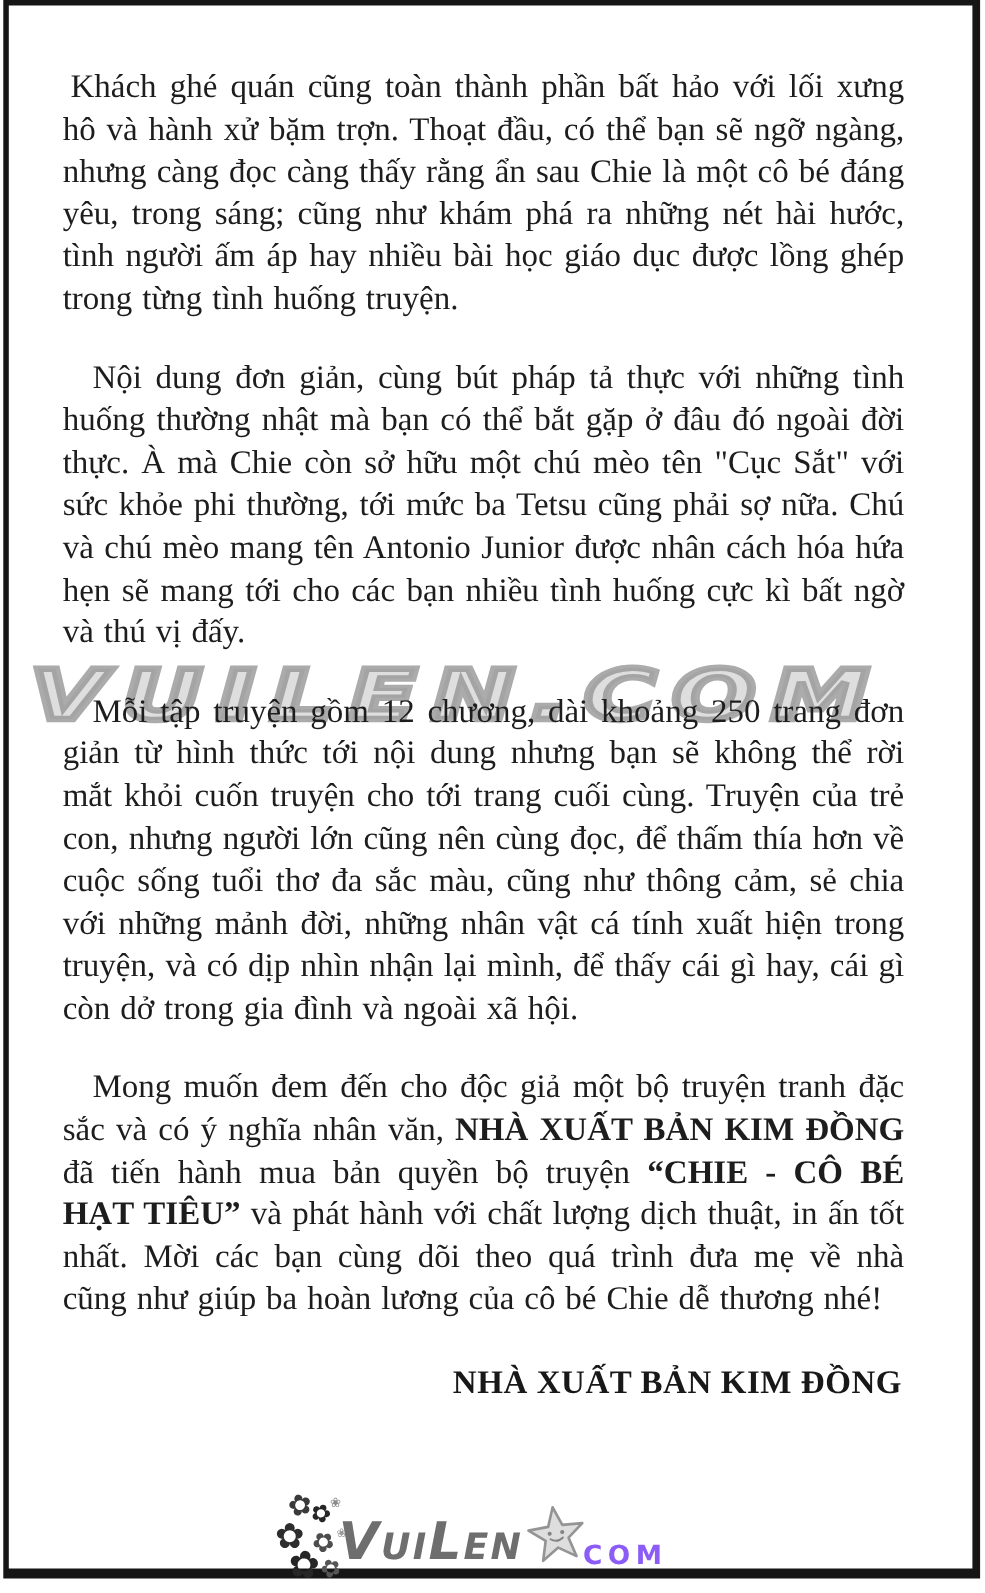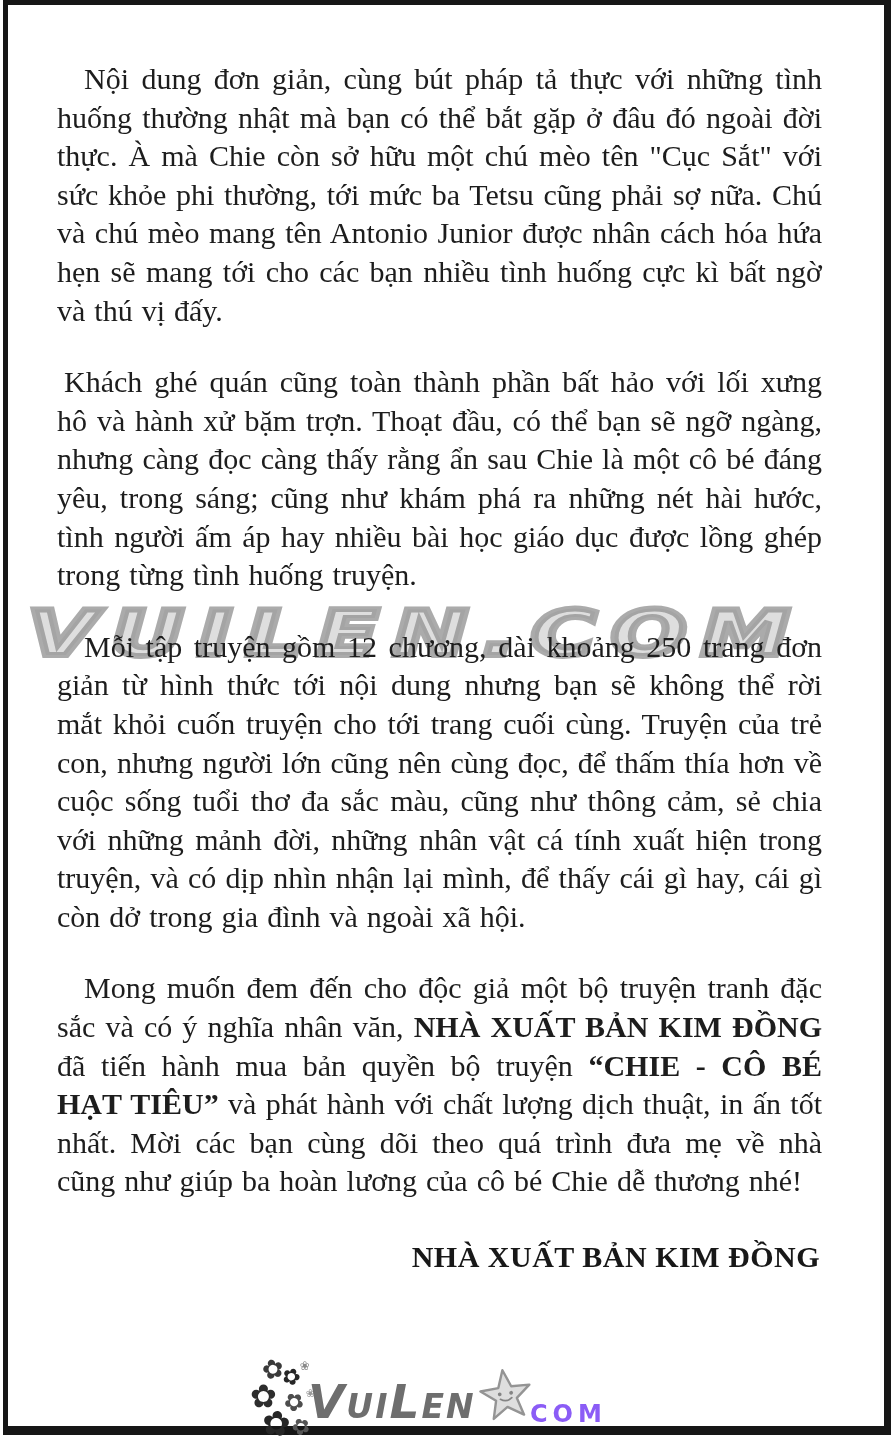--- a/index.html
+++ b/index.html
@@ -127,23 +127,23 @@
 <body>
 
 <div class="page">
 
   <div class="frame"></div>
 
   <div class="watermark">VUILEN.COM</div>
 
   <div class="content">
 
+    <p class="para first">Khách ghé quán cũng toàn thành phần bất hảo với lối xưng hô và hành xử bặm trợn. Thoạt đầu, có thể bạn sẽ ngỡ ngàng, nhưng càng đọc càng thấy rằng ẩn sau Chie là một cô bé đáng yêu, trong sáng; cũng như khám phá ra những nét hài hước, tình người ấm áp hay nhiều bài học giáo dục được lồng ghép trong từng tình huống truyện.</p>
+
     <p class="para">Nội dung đơn giản, cùng bút pháp tả thực với những tình huống thường nhật mà bạn có thể bắt gặp ở đâu đó ngoài đời thực. À mà Chie còn sở hữu một chú mèo tên "Cục Sắt" với sức khỏe phi thường, tới mức ba Tetsu cũng phải sợ nữa. Chú và chú mèo mang tên Antonio Junior được nhân cách hóa hứa hẹn sẽ mang tới cho các bạn nhiều tình huống cực kì bất ngờ và thú vị đấy.</p>
-
-    <p class="para first">Khách ghé quán cũng toàn thành phần bất hảo với lối xưng hô và hành xử bặm trợn. Thoạt đầu, có thể bạn sẽ ngỡ ngàng, nhưng càng đọc càng thấy rằng ẩn sau Chie là một cô bé đáng yêu, trong sáng; cũng như khám phá ra những nét hài hước, tình người ấm áp hay nhiều bài học giáo dục được lồng ghép trong từng tình huống truyện.</p>
 
     <p class="para">Mỗi tập truyện gồm 12 chương, dài khoảng 250 trang đơn giản từ hình thức tới nội dung nhưng bạn sẽ không thể rời mắt khỏi cuốn truyện cho tới trang cuối cùng. Truyện của trẻ con, nhưng người lớn cũng nên cùng đọc, để thấm thía hơn về cuộc sống tuổi thơ đa sắc màu, cũng như thông cảm, sẻ chia với những mảnh đời, những nhân vật cá tính xuất hiện trong truyện, và có dịp nhìn nhận lại mình, để thấy cái gì hay, cái gì còn dở trong gia đình và ngoài xã hội.</p>
 
     <p class="para"><span>Mong muốn đem đến cho độc giả một bộ truyện tranh đặc sắc và có ý nghĩa nhân văn, </span><span class="bold">NHÀ XUẤT BẢN KIM ĐỒNG</span><span> đã tiến hành mua bản quyền bộ truyện </span><span class="bold">“CHIE - CÔ BÉ HẠT TIÊU”</span><span> và phát hành với chất lượng dịch thuật, in ấn tốt nhất. Mời các bạn cùng dõi theo quá trình đưa mẹ về nhà cũng như giúp ba hoàn lương của cô bé Chie dễ thương nhé!</span></p>
 
     <p class="signature">NHÀ XUẤT BẢN KIM ĐỒNG</p>
 
   </div>
 
   <div class="logo">

